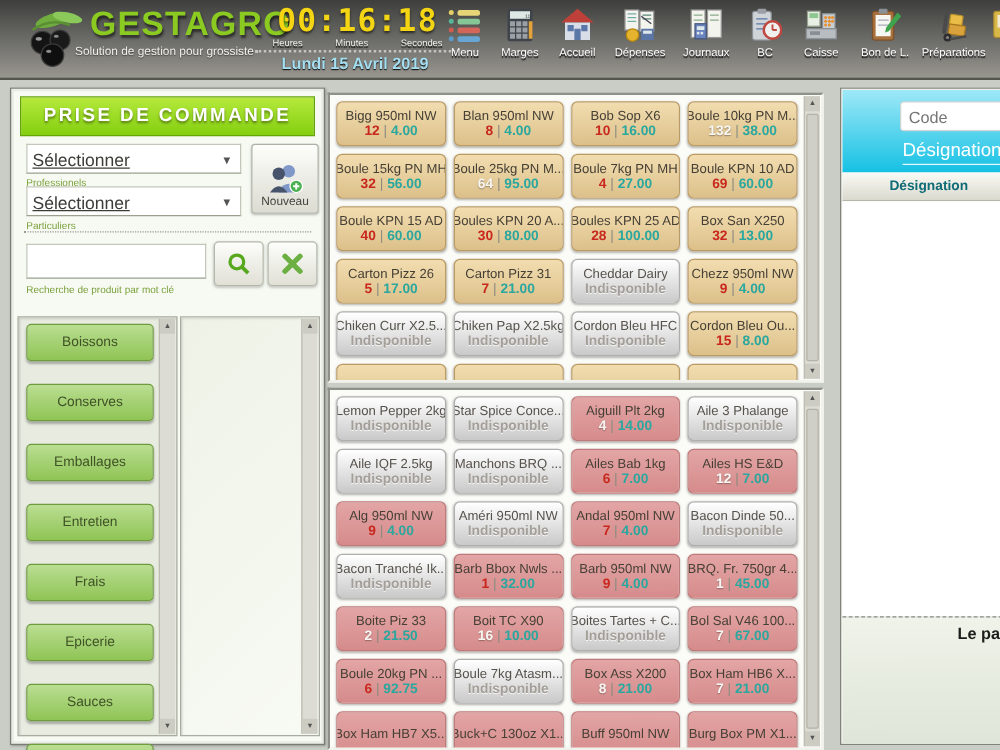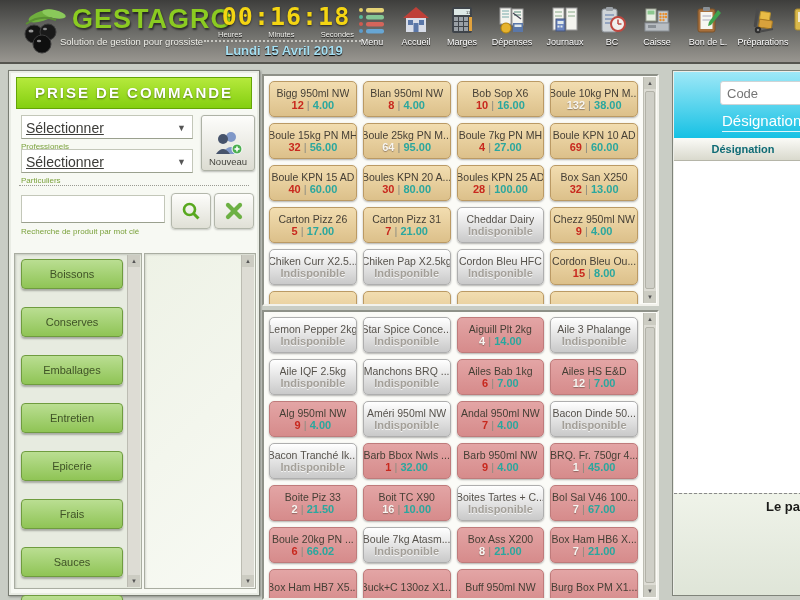--- a/index.html
+++ b/index.html
@@ -137,46 +137,46 @@
           <rect x="8" y="9" width="18" height="4.5" rx="2" fill="#84c695"></rect>
         <circle cx="3" cy="18" r="2" fill="#cf5a50"></circle>
           <rect x="8" y="16" width="18" height="4.5" rx="2" fill="#d4655b"></rect>
         <circle cx="3" cy="25" r="2" fill="#5a9bcb"></circle>
           <rect x="8" y="23" width="18" height="4.5" rx="2" fill="#67a6d4"></rect>
       </svg>
       <span class="tb-label">Menu</span>
     </div>
     <div class="tb-item" style="width:44px">
       <svg viewBox="0 0 28 28">
-        <polygon points="14,1 27,12 1,12" fill="#bf4038"></polygon>
-        <rect x="4" y="12" width="20" height="14" fill="#d8dde8"></rect>
-        <rect x="6" y="14" width="5" height="5" fill="#5a77a8"></rect>
-          <rect x="17" y="14" width="5" height="5" fill="#5a77a8"></rect>
-        <rect x="11.5" y="17" width="5" height="9" fill="#5a77a8"></rect>
-      </svg>
-      <span class="tb-label">Accueil</span>
-    </div>
-    <div class="tb-item" style="width:44px">
-      <svg viewBox="0 0 28 28">
         <rect x="4" y="1" width="20" height="26" rx="2" fill="#3f444a"></rect>
         <rect x="6" y="3" width="16" height="6" fill="#dde8e6"></rect>
           <text x="18" y="8" font-size="4" fill="#333">11</text>
         <rect x="6" y="11" width="4" height="4" fill="#9aa0a6"></rect>
           <rect x="11" y="11" width="4" height="4" fill="#9aa0a6"></rect>
         <rect x="6" y="16" width="4" height="4" fill="#9aa0a6"></rect>
           <rect x="11" y="16" width="4" height="4" fill="#9aa0a6"></rect>
         <rect x="6" y="21" width="4" height="4" fill="#9aa0a6"></rect>
           <rect x="11" y="21" width="4" height="4" fill="#9aa0a6"></rect>
         <rect x="16" y="11" width="4" height="4" fill="#9aa0a6"></rect>
           <rect x="16" y="16" width="4" height="4" fill="#9aa0a6"></rect>
           <rect x="16" y="21" width="4" height="4" fill="#9aa0a6"></rect>
         <rect x="21" y="11" width="3" height="14" fill="#e2a23c"></rect>
       </svg>
       <span class="tb-label">Marges</span>
     </div>
+    <div class="tb-item" style="width:44px">
+      <svg viewBox="0 0 28 28">
+        <polygon points="14,1 27,12 1,12" fill="#bf4038"></polygon>
+        <rect x="4" y="12" width="20" height="14" fill="#d8dde8"></rect>
+        <rect x="6" y="14" width="5" height="5" fill="#5a77a8"></rect>
+          <rect x="17" y="14" width="5" height="5" fill="#5a77a8"></rect>
+        <rect x="11.5" y="17" width="5" height="9" fill="#5a77a8"></rect>
+      </svg>
+      <span class="tb-label">Accueil</span>
+    </div>
     <div class="tb-item" style="width:52px">
       <svg viewBox="0 0 28 28">
         <rect x="2" y="2" width="11" height="16" fill="#f4f4ef" stroke="#999"></rect>
         <line x1="4" y1="5" x2="11" y2="5" stroke="#7aa" stroke-width="1"></line>
           <line x1="4" y1="8" x2="11" y2="8" stroke="#7aa"></line>
           <line x1="4" y1="11" x2="11" y2="11" stroke="#7aa"></line>
         <rect x="14" y="3" width="11" height="16" fill="#f4f4ef" stroke="#999"></rect>
         <line x1="16" y1="6" x2="23" y2="6" stroke="#587" stroke-width="1"></line>
           <line x1="16" y1="9" x2="23" y2="9" stroke="#587"></line>
         <path d="M15 7 L23 13" stroke="#445" stroke-width="1.2" fill="none"></path>
@@ -310,22 +310,22 @@
       </g>
     </svg>
   </div>
 
   <div id="cat-box">
     <div id="cat-list">
         <div class="cat-btn">Boissons</div>
         <div class="cat-btn">Conserves</div>
         <div class="cat-btn">Emballages</div>
         <div class="cat-btn">Entretien</div>
+        <div class="cat-btn">Frais</div>
         <div class="cat-btn">Epicerie</div>
-        <div class="cat-btn">Frais</div>
         <div class="cat-btn">Sauces</div>
         <div class="cat-btn">Service</div>
         <div class="cat-btn">Surgelés</div>
       </div>
     <div class="vscroll">
       <div class="sb-arrow sb-up">▲</div>
       <div class="sb-arrow sb-down">▼</div>
     </div>
   </div>
   <div id="list-box">
@@ -607,21 +607,21 @@
   </div>
       <div class="prod t-pink">
     <div class="p-name">Bol Sal V46 100...</div>
     <div class="p-info">
       <span class="p-stock w">7</span><span class="p-sep"> | </span><span class="p-price">67.00</span>
     </div>
   </div>
       <div class="prod t-pink">
     <div class="p-name">Boule 20kg PN ...</div>
     <div class="p-info">
-      <span class="p-stock">6</span><span class="p-sep"> | </span><span class="p-price">66.02</span>
+      <span class="p-stock">6</span><span class="p-sep"> | </span><span class="p-price">92.75</span>
     </div>
   </div>
       <div class="prod t-gray">
     <div class="p-name">Boule 7kg Atasm...</div>
     <div class="p-info">
       <span class="p-unavail">Indisponible</span>
     </div>
   </div>
       <div class="prod t-pink">
     <div class="p-name">Box Ass X200</div>

